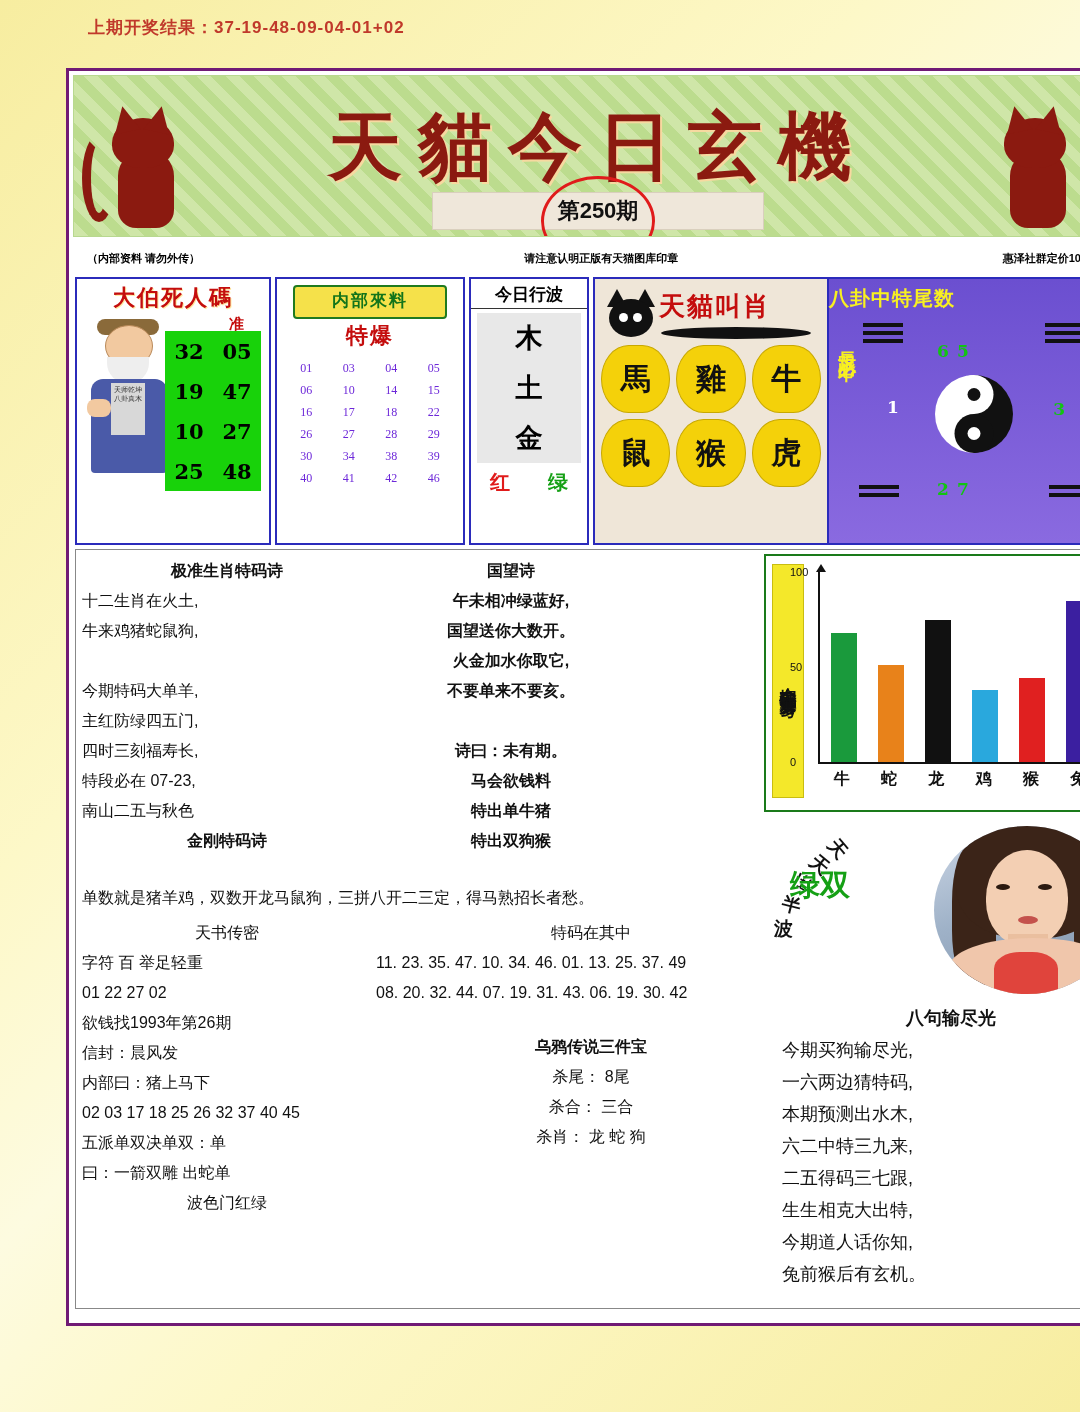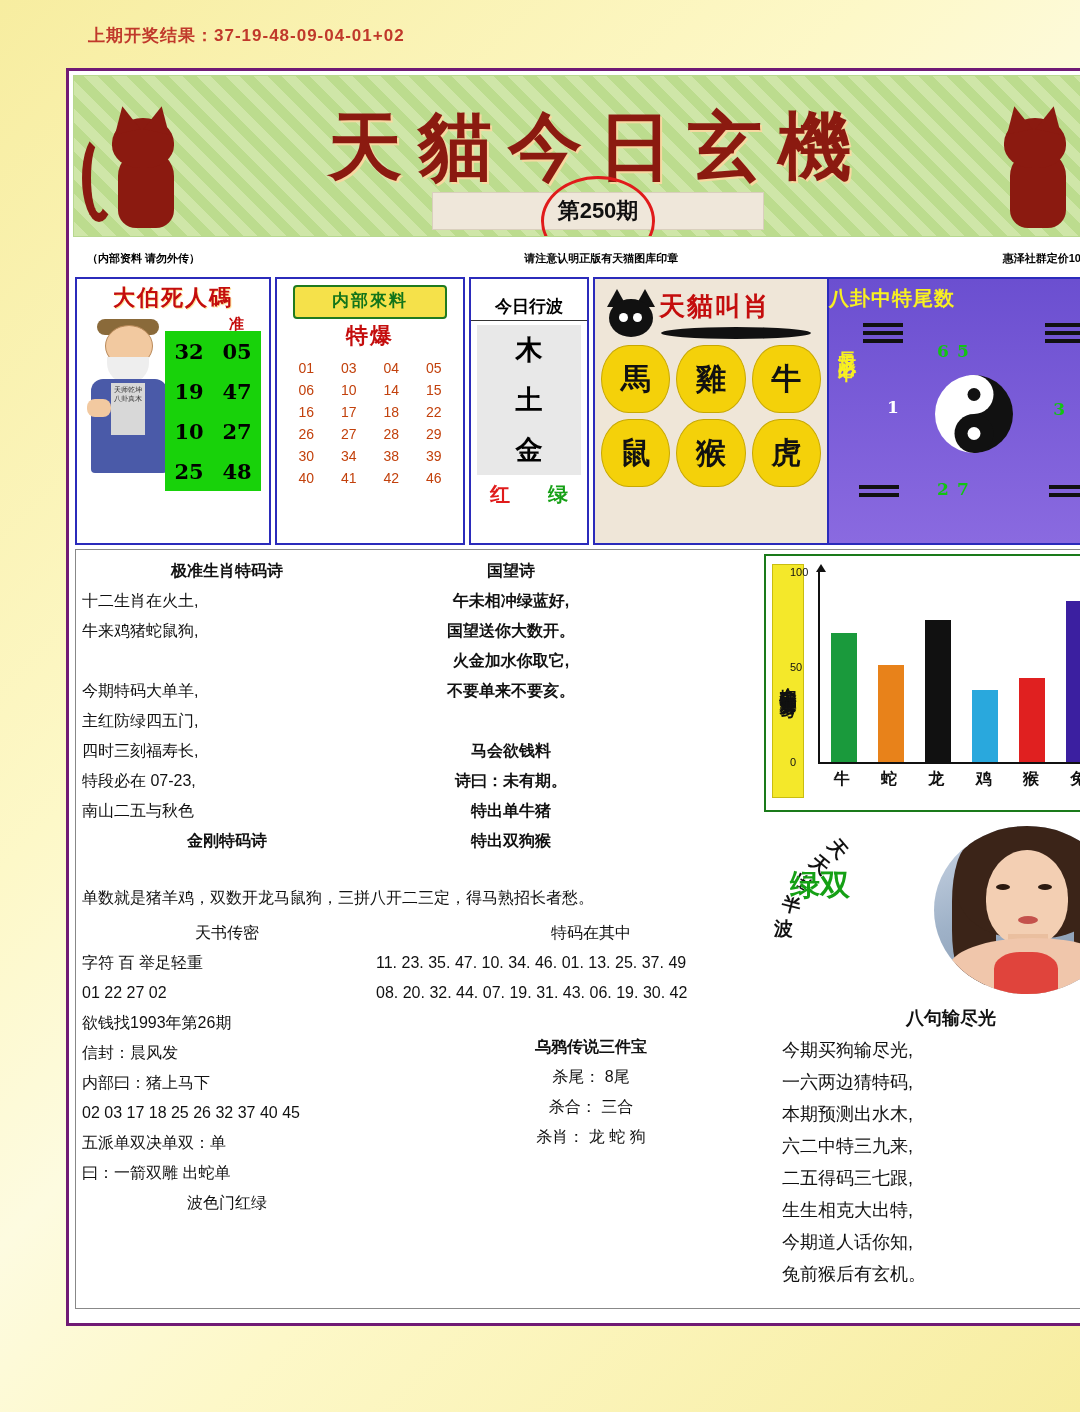--- a/index.html
+++ b/index.html
@@ -4,21 +4,21 @@
 <style>
   html,body{margin:0;padding:0;}
   body{
     width:1080px;height:1412px;
     background:#fbf5b8;
     background-image:linear-gradient(135deg,#f7eda0 0%,#fdf8c8 35%,#fdfbe0 50%,#fdf8c8 65%,#f7eda0 100%);
     font-family:"Liberation Sans","DejaVu Sans",sans-serif;
     overflow:hidden;position:relative;
   }
   .topline{
-    position:absolute;left:88px;top:24px;
+    position:absolute;left:88px;top:16px;
     font-size:17px;color:#c0392b;font-weight:bold;letter-spacing:1px;
   }
   .frame{
     position:absolute;left:58px;top:68px;width:1064px;height:1258px;
     border:3px solid #701a75;background:#ffffff;box-sizing:border-box;margin-left:8px;
   }
   
   .banner{
     position:relative;height:160px;margin:4px;
     background:
@@ -88,26 +88,26 @@
   }
   
   .p2{width:190px;background:#fff;}
   .p2 .ribbon{
     margin:6px auto 0;width:150px;height:30px;background:#f5e14a;
     border:2px solid #1f7a1f;border-radius:4px;text-align:center;
     font-size:17px;font-weight:bold;color:#12741a;line-height:28px;letter-spacing:2px;
   }
   .p2 .tebao{text-align:center;font-size:22px;font-weight:bold;color:#c40d0d;
     font-family:"DejaVu Serif",serif;margin-top:2px;letter-spacing:2px;}
-  .p2 .nums{margin:6px 8px 0;font-size:14px;color:#c2410c;line-height:22px;
-    font-family:Liberation Sans, sans-serif;}
+  .p2 .nums{margin:6px 8px 0;font-size:12px;color:#6d28d9;line-height:22px;
+    font-family:Liberation Serif, serif;}
   .p2 .nums div{display:flex;justify-content:space-around;}
   
   .p3{width:120px;background:#fff;}
-  .p3 .hdr{text-align:center;font-size:17px;font-weight:bold;color:#000;padding:16px 0 2px;border-bottom:1px solid #333;}
+  .p3 .hdr{text-align:center;font-size:17px;font-weight:bold;color:#000;padding:4px 0 2px;border-bottom:1px solid #333;}
   .p3 .els{background:#e8e8e8;height:150px;margin:4px 6px 0;display:flex;flex-direction:column;
     align-items:center;justify-content:space-around;
     font-family:"DejaVu Serif",serif;font-size:27px;font-weight:bold;color:#000;}
   .p3 .colors{display:flex;justify-content:space-around;margin-top:6px;font-size:20px;font-weight:bold;}
   .p3 .c-red{color:#e01b1b;}
   .p3 .c-green{color:#15a015;}
   
   .p4{flex:1;background:#fff;display:flex;}
   .p4a{width:232px;background:#efe6d8;position:relative;border-right:2px solid #2b2bbb;}
   .p4a .cathead{position:absolute;left:10px;top:8px;width:52px;height:54px;}
@@ -370,22 +370,22 @@
       <div class="ctr bold">金刚特码诗</div>
     </div>
 
     <div class="col-m">
       <div class="bold">国望诗</div>
       <div class="bold">午未相冲绿蓝好,</div>
       <div class="bold">国望送你大数开。</div>
       <div class="bold">火金加水你取它,</div>
       <div class="bold">不要单来不要亥。</div>
       <div style="height:30px;"></div>
+      <div class="bold">诗曰：未有期。</div>
       <div class="bold">马会欲钱料</div>
-      <div class="bold">诗曰：未有期。</div>
       <div class="bold">特出单牛猪</div>
       <div class="bold">特出双狗猴</div>
     </div>
 
     <div class="wide-row">单数就是猪羊鸡，双数开龙马鼠狗，三拼八开二三定，得马熟招长者愁。</div>
 
     <div class="lower-l">
       <div class="ctr">天书传密</div>
       <div>字符  百  举足轻重</div>
       <div>01  22  27  02</div>

